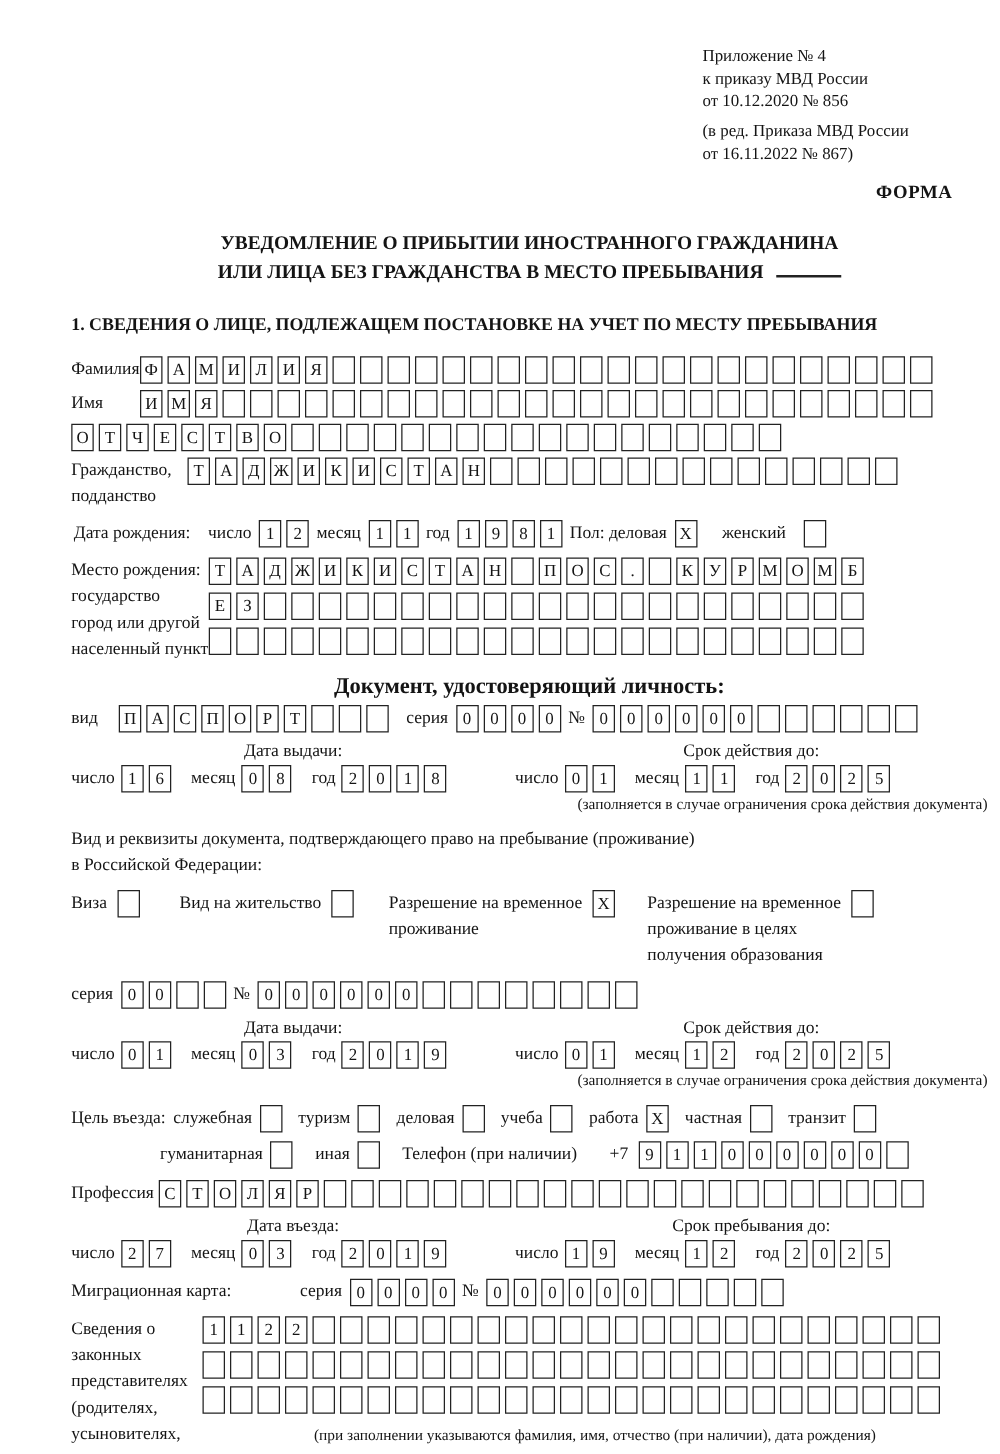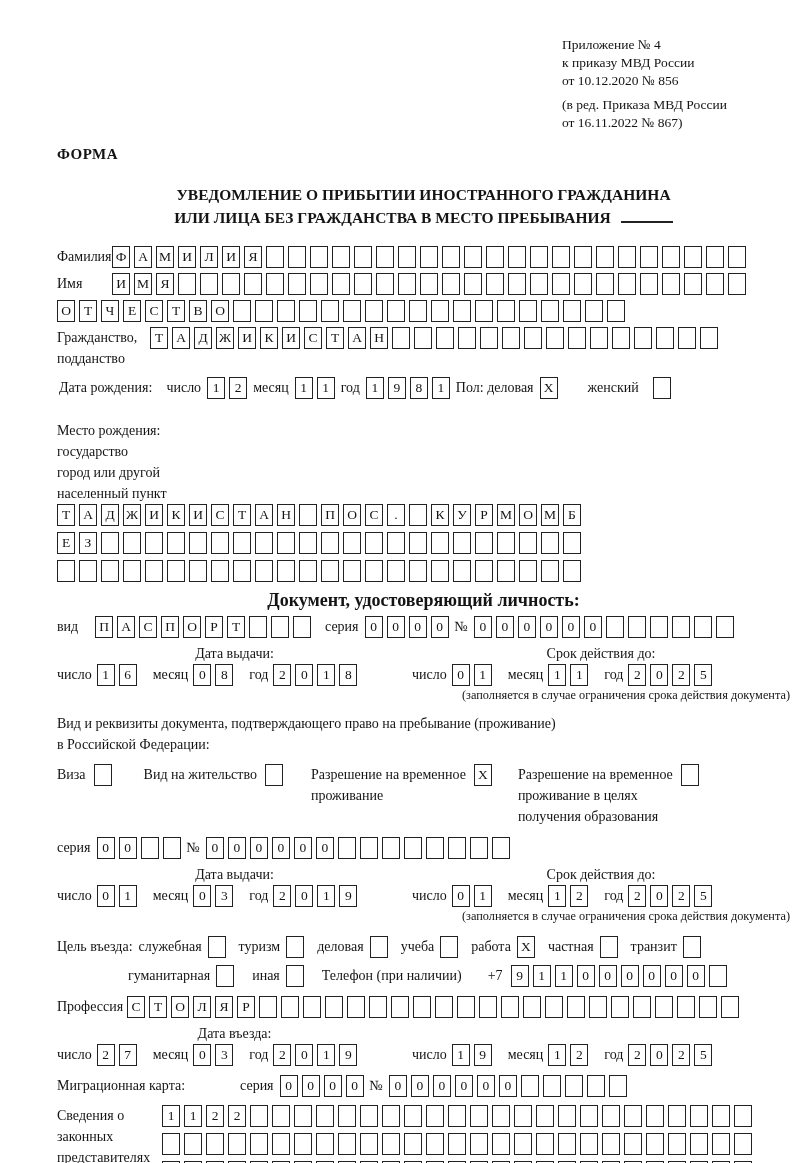--- a/index.html
+++ b/index.html
@@ -4,21 +4,21 @@
 <style>
   html,body{margin:0;padding:0;}
   body{
     width:800px;height:1163px;background:#ffffff;color:#141414;
     font-family:"Liberation Serif","DejaVu Serif",serif;font-size:14px;overflow:hidden;
   }
   .page{padding:36px 10px 0 57px;}
   
   .annex{margin-left:505px;font-size:13.5px;line-height:1.32;}
   .annex .rev{margin-top:7px;}
-  .forma{margin-top:14px;margin-right:28px;text-align:left;font-weight:bold;font-size:15px;letter-spacing:.5px;}
+  .forma{margin-top:14px;margin-right:28px;text-align:right;font-weight:bold;font-size:15px;letter-spacing:.5px;}
   .title{margin-top:20px;text-align:center;font-weight:bold;font-size:15.5px;line-height:1.5;}
   .blank-line{display:inline-block;width:52px;border-bottom:2px solid #222;margin-left:10px;height:14px;}
   .sec1{margin-top:22px;font-weight:bold;font-size:14.3px;}
   
   .frow{display:flex;align-items:flex-start;margin-top:5px;}
   .lab{flex-shrink:0;line-height:22px;}
   .lab .l2{line-height:21px;}
   .w38{width:38px}.w55{width:55px}.w70{width:70px}.w93{width:93px}.w105{width:105px}.w110{width:110px}
   .boxes{white-space:nowrap;display:inline-block;}
   .box{
@@ -73,20 +73,21 @@
 
   <div class="forma">ФОРМА</div>
 
   <div class="title">
     <div>УВЕДОМЛЕНИЕ О ПРИБЫТИИ ИНОСТРАННОГО ГРАЖДАНИНА</div>
     <div>
       <span>ИЛИ ЛИЦА БЕЗ ГРАЖДАНСТВА В МЕСТО ПРЕБЫВАНИЯ</span><span class="blank-line"></span>
     </div>
   </div>
 
+  <div class="sec1">1. СВЕДЕНИЯ О ЛИЦЕ, ПОДЛЕЖАЩЕМ ПОСТАНОВКЕ НА УЧЕТ ПО МЕСТУ ПРЕБЫВАНИЯ</div>
 
   <div class="frow" style="margin-top:16px;">
     <div class="lab w55">Фамилия</div>
     <div class="boxes"><span class="box">Ф</span><span class="box">А</span><span class="box">М</span><span class="box">И</span><span class="box">Л</span><span class="box">И</span><span class="box">Я</span><span class="box"></span><span class="box"></span><span class="box"></span><span class="box"></span><span class="box"></span><span class="box"></span><span class="box"></span><span class="box"></span><span class="box"></span><span class="box"></span><span class="box"></span><span class="box"></span><span class="box"></span><span class="box"></span><span class="box"></span><span class="box"></span><span class="box"></span><span class="box"></span><span class="box"></span><span class="box"></span><span class="box"></span><span class="box"></span></div>
   </div>
 
   <div class="frow">
     <div class="lab w55">Имя</div>
     <div class="boxes"><span class="box">И</span><span class="box">М</span><span class="box">Я</span><span class="box"></span><span class="box"></span><span class="box"></span><span class="box"></span><span class="box"></span><span class="box"></span><span class="box"></span><span class="box"></span><span class="box"></span><span class="box"></span><span class="box"></span><span class="box"></span><span class="box"></span><span class="box"></span><span class="box"></span><span class="box"></span><span class="box"></span><span class="box"></span><span class="box"></span><span class="box"></span><span class="box"></span><span class="box"></span><span class="box"></span><span class="box"></span><span class="box"></span><span class="box"></span></div>
   </div>
@@ -106,25 +107,25 @@
   <div class="frow" style="align-items:flex-end;margin-top:8px;">
     <span class="inline-lbl">Дата рождения:</span>
     <span class="inline-lbl" style="margin-left:8px;">число</span>
     <span class="boxes"><span class="box">1</span><span class="box">2</span></span>
     <span class="inline-lbl">месяц</span>
     <span class="boxes"><span class="box">1</span><span class="box">1</span></span>
     <span class="inline-lbl">год</span>
     <span class="boxes"><span class="box">1</span><span class="box">9</span><span class="box">8</span><span class="box">1</span></span>
     <span class="inline-lbl">Пол: деловая</span>
     <span class="boxes"><span class="box">X</span></span>
-    <span class="inline-lbl" style="margin-left:26px;">женский</span>
+    <span class="inline-lbl" style="margin-left:16px;">женский</span>
     <span class="boxes" style="margin-left:8px;"><span class="box"></span></span>
   </div>
 
-  <div class="frow" style="margin-top:21px;flex-direction:column;">
+  <div class="frow" style="margin-top:8px;">
     <div class="lab w110">
       <div class="l2">Место рождения:</div>
       <div class="l2">государство</div>
       <div class="l2">город или другой</div>
       <div class="l2">населенный пункт</div>
     </div>
     <div>
       <div class="boxes brow"><span class="box">Т</span><span class="box">А</span><span class="box">Д</span><span class="box">Ж</span><span class="box">И</span><span class="box">К</span><span class="box">И</span><span class="box">С</span><span class="box">Т</span><span class="box">А</span><span class="box">Н</span><span class="box"></span><span class="box">П</span><span class="box">О</span><span class="box">С</span><span class="box">.</span><span class="box"></span><span class="box">К</span><span class="box">У</span><span class="box">Р</span><span class="box">М</span><span class="box">О</span><span class="box">М</span><span class="box">Б</span></div>
       <div class="boxes brow"><span class="box">Е</span><span class="box">З</span><span class="box"></span><span class="box"></span><span class="box"></span><span class="box"></span><span class="box"></span><span class="box"></span><span class="box"></span><span class="box"></span><span class="box"></span><span class="box"></span><span class="box"></span><span class="box"></span><span class="box"></span><span class="box"></span><span class="box"></span><span class="box"></span><span class="box"></span><span class="box"></span><span class="box"></span><span class="box"></span><span class="box"></span><span class="box"></span></div>
       <div class="boxes"><span class="box"></span><span class="box"></span><span class="box"></span><span class="box"></span><span class="box"></span><span class="box"></span><span class="box"></span><span class="box"></span><span class="box"></span><span class="box"></span><span class="box"></span><span class="box"></span><span class="box"></span><span class="box"></span><span class="box"></span><span class="box"></span><span class="box"></span><span class="box"></span><span class="box"></span><span class="box"></span><span class="box"></span><span class="box"></span><span class="box"></span><span class="box"></span></div>
@@ -275,20 +276,21 @@
     </span>
   </div>
 
   <div class="frow" style="margin-top:9px;">
     <div class="lab w70">Профессия</div>
     <div class="boxes"><span class="box">С</span><span class="box">Т</span><span class="box">О</span><span class="box">Л</span><span class="box">Я</span><span class="box">Р</span><span class="box"></span><span class="box"></span><span class="box"></span><span class="box"></span><span class="box"></span><span class="box"></span><span class="box"></span><span class="box"></span><span class="box"></span><span class="box"></span><span class="box"></span><span class="box"></span><span class="box"></span><span class="box"></span><span class="box"></span><span class="box"></span><span class="box"></span><span class="box"></span><span class="box"></span><span class="box"></span><span class="box"></span><span class="box"></span></div>
   </div>
 
   <div class="dates-head">
     <div class="dh-left">Дата въезда:</div>
+    <div class="dh-right">Срок пребывания до:</div>
   </div>
   <div class="dates-row">
     <div class="dg dg-left">
       <span class="dl">число</span>
       <span class="boxes"><span class="box">2</span><span class="box">7</span></span>
       <span class="dl">месяц</span>
       <span class="boxes"><span class="box">0</span><span class="box">3</span></span>
       <span class="dl">год</span>
       <span class="boxes"><span class="box">2</span><span class="box">0</span><span class="box">1</span><span class="box">9</span></span>
     </div>

